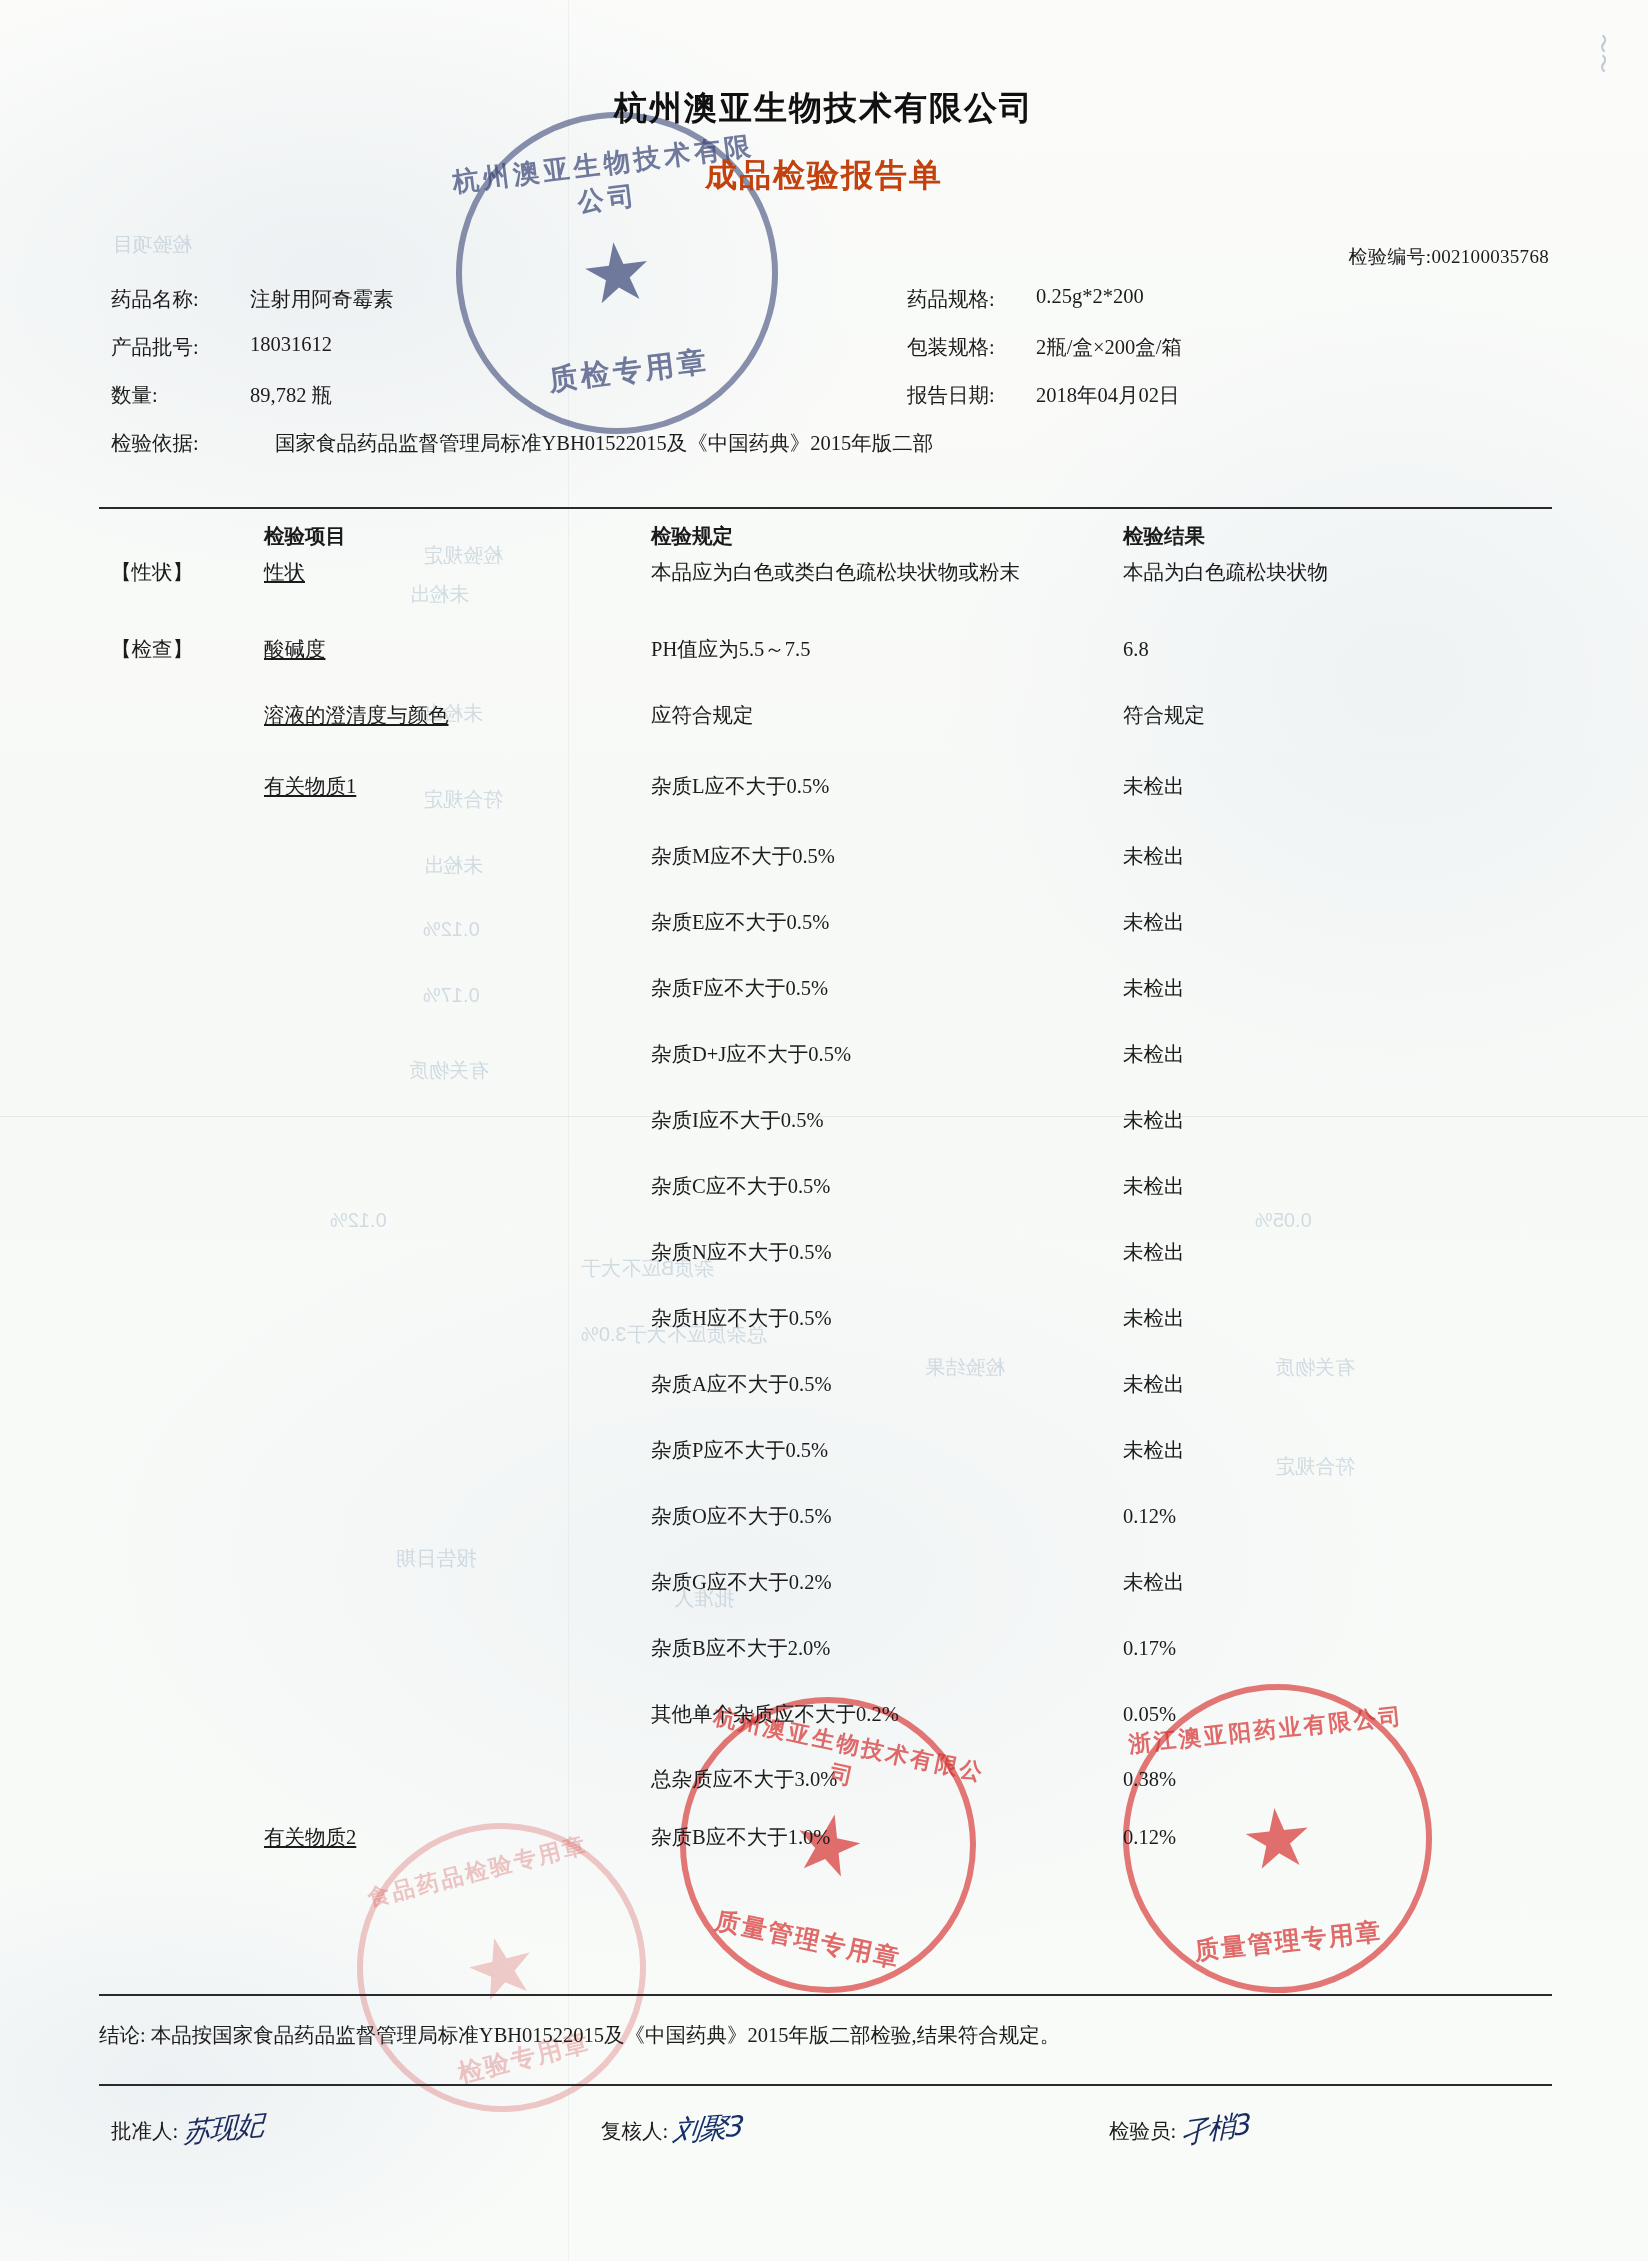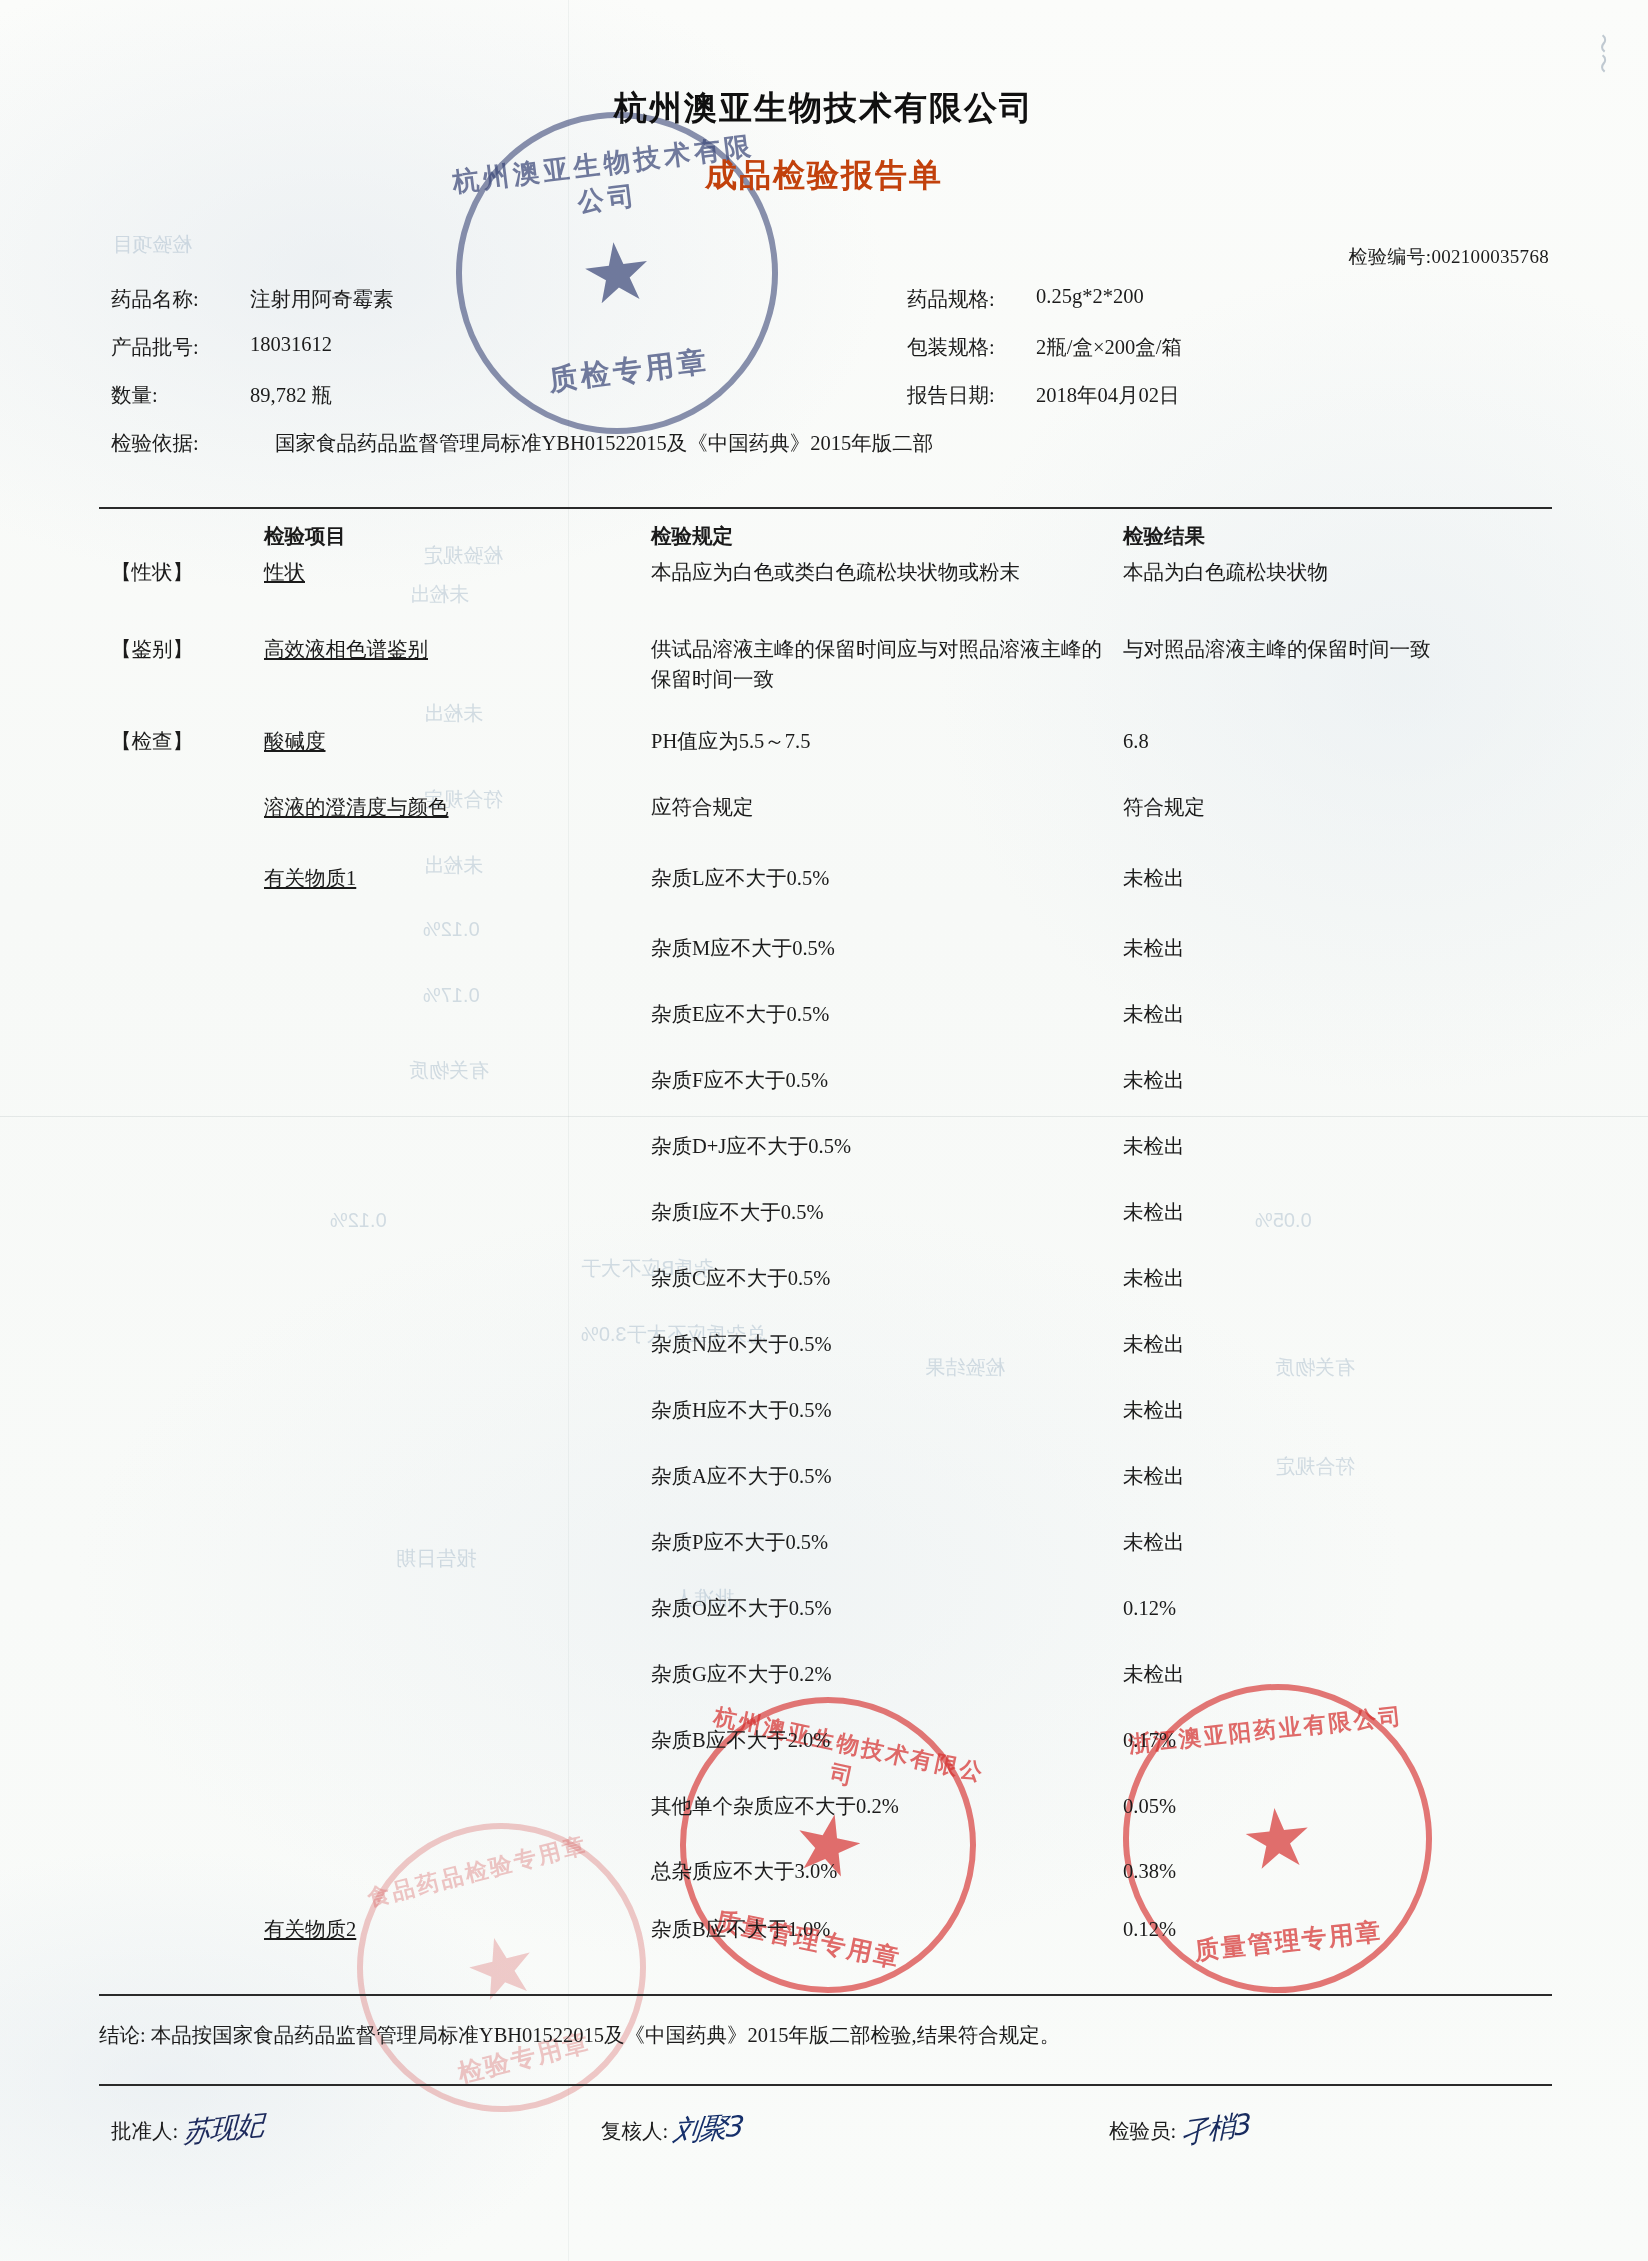--- a/index.html
+++ b/index.html
@@ -327,26 +327,20 @@
     <div class="col-heads" style="left:1123px">检验结果</div>
 
     <div class="table">
 
       <div class="row" style="height:77px">
         <span class="c-cat">【性状】</span>
         <span class="c-item">性状</span>
         <span class="c-spec">本品应为白色或类白色疏松块状物或粉末</span>
         <span class="c-res">本品为白色疏松块状物</span>
       </div>
-      <div class="row" style="height:92px">
-        <span class="c-cat">【鉴别】</span>
-        <span class="c-item">高效液相色谱鉴别</span>
-        <span class="c-spec">供试品溶液主峰的保留时间应与对照品溶液主峰的保留时间一致</span>
-        <span class="c-res">与对照品溶液主峰的保留时间一致</span>
-      </div>
       <div class="row" style="height:66px">
         <span class="c-cat">【检查】</span>
         <span class="c-item">酸碱度</span>
         <span class="c-spec">PH值应为5.5～7.5</span>
         <span class="c-res">6.8</span>
       </div>
       <div class="row" style="height:71px">
         <span class="c-cat"></span>
         <span class="c-item">溶液的澄清度与颜色</span>
         <span class="c-spec">应符合规定</span>

